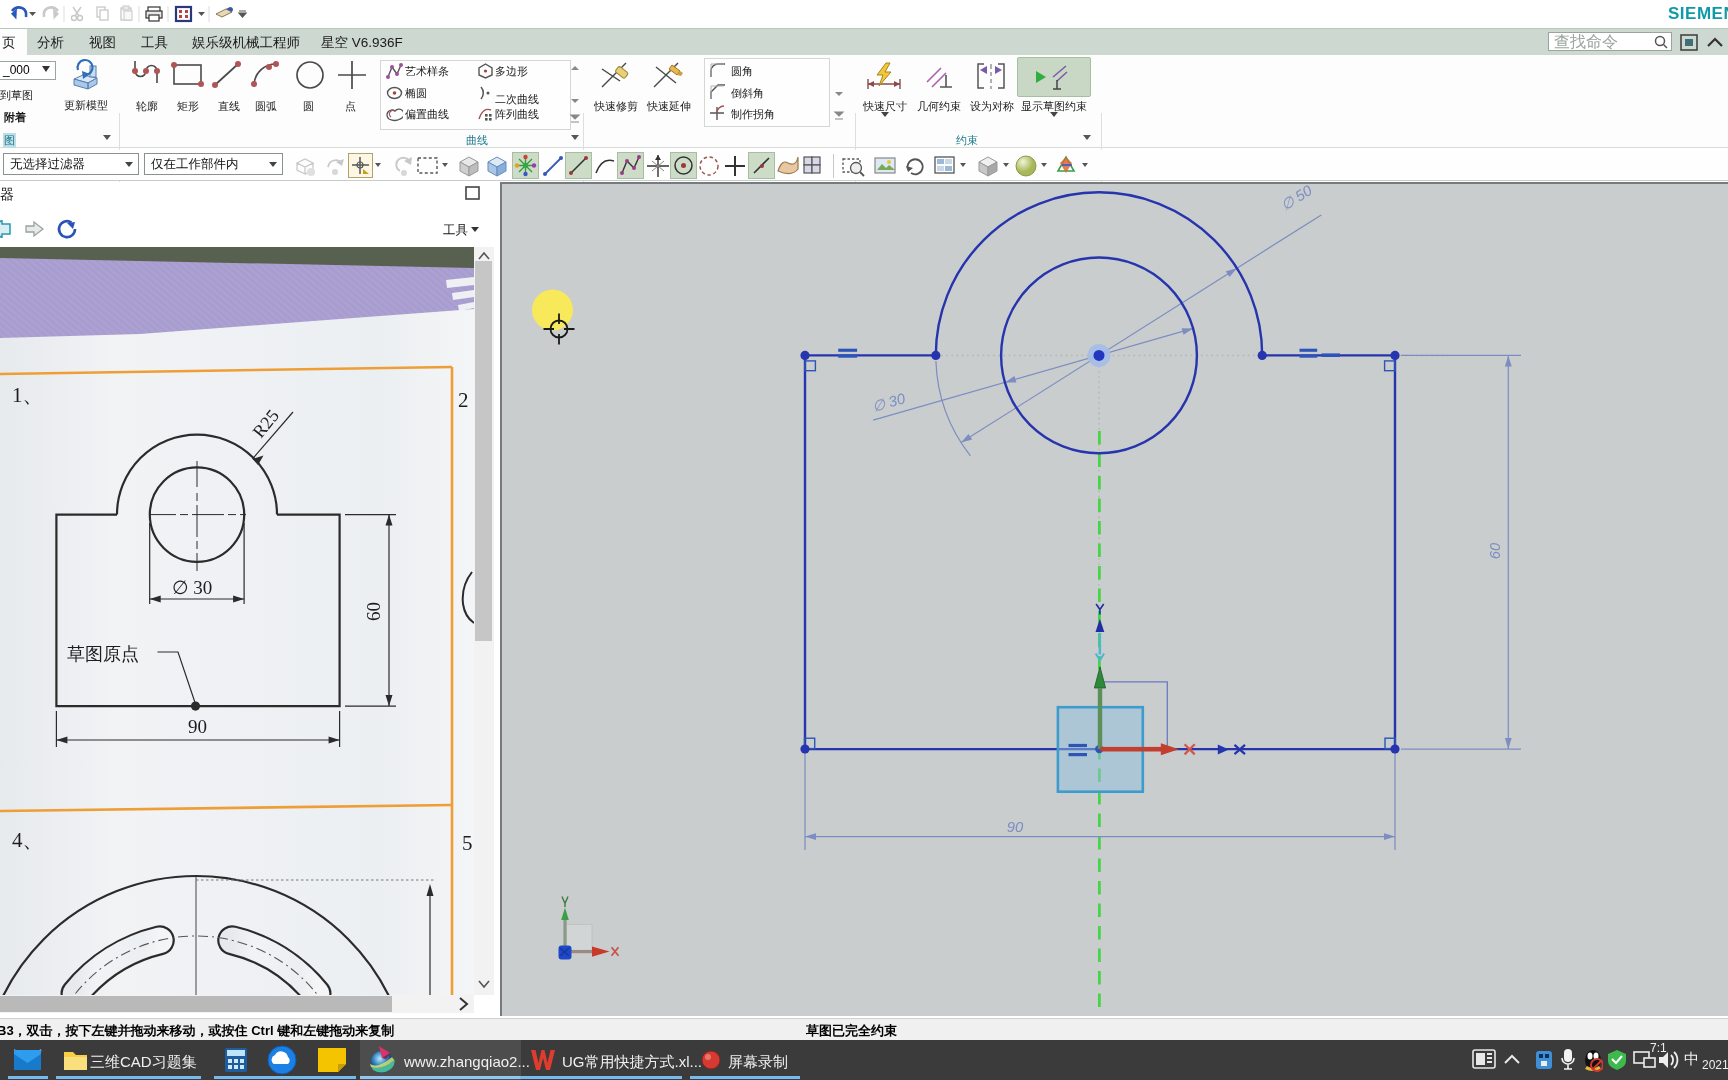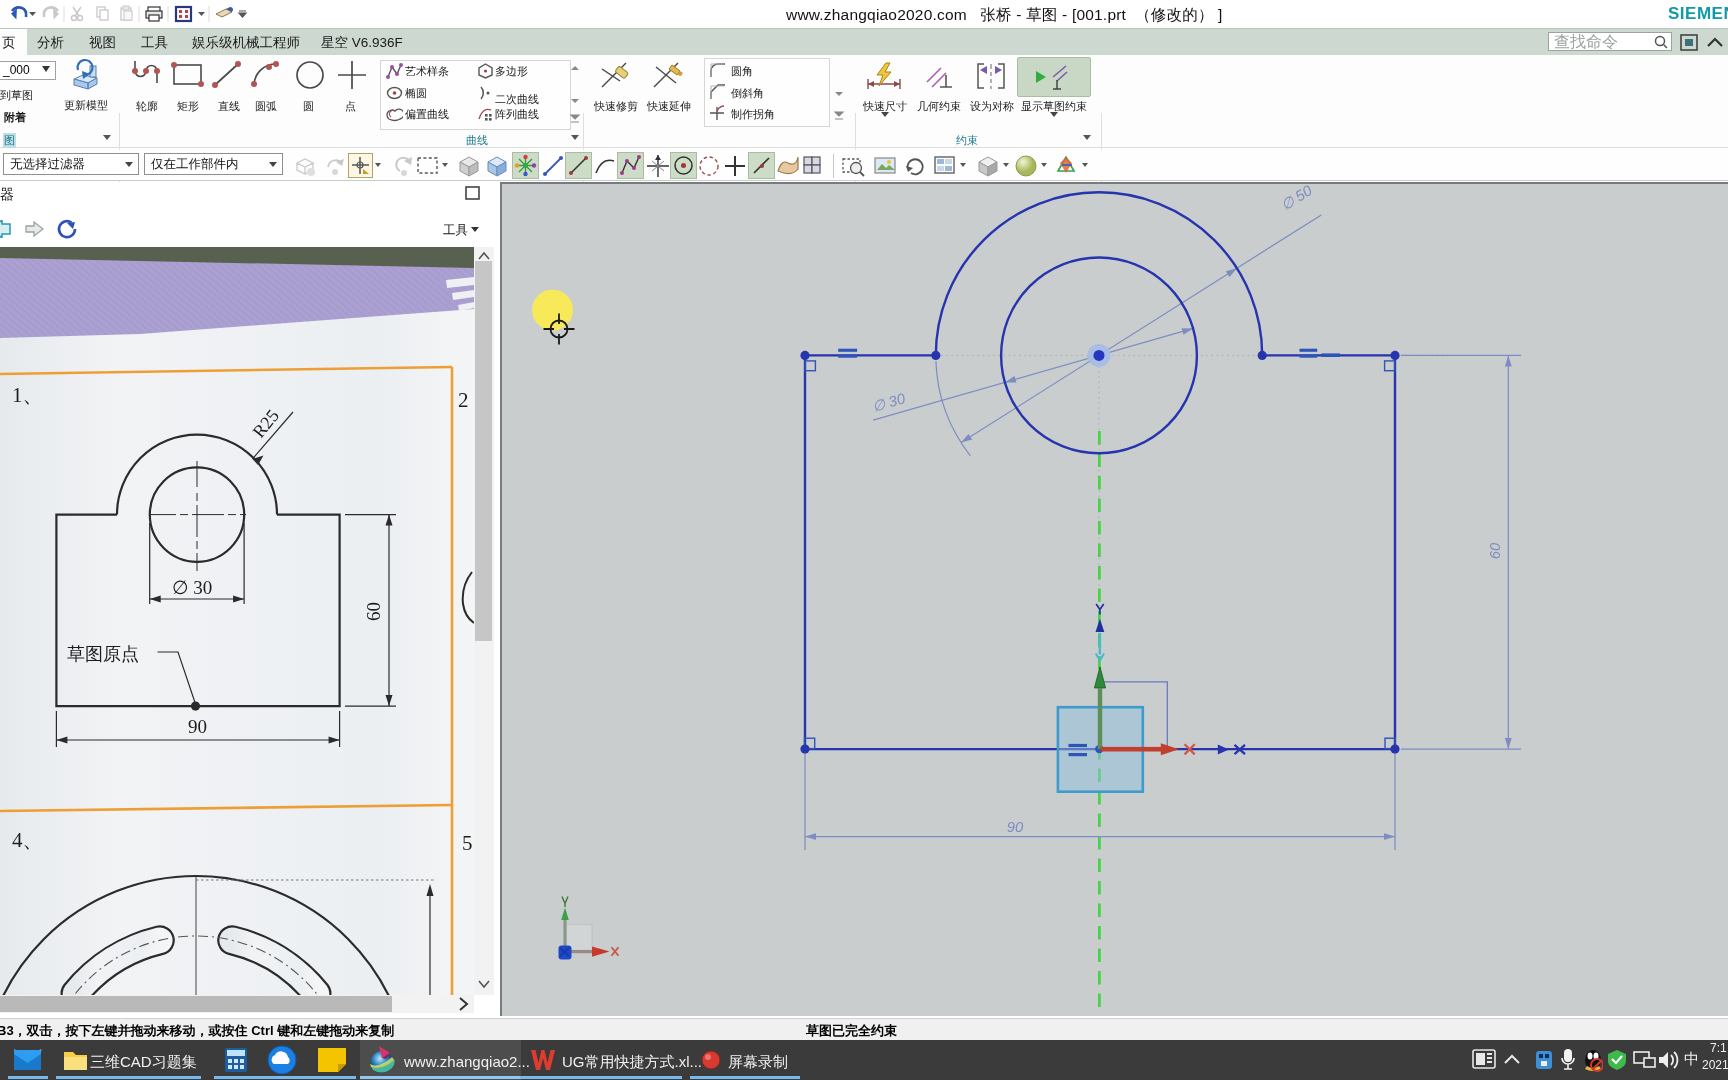--- a/index.html
+++ b/index.html
@@ -68,21 +68,20 @@
         <rect x="185" y="15" width="3" height="3"></rect>
       </g>
     <path d="M198 12 l3.5 4 l3.5 -4z" fill="#555"></path>
     <line x1="209" y1="6" x2="209" y2="22" stroke="#ddd" stroke-width="1"></line>
     <g>
         <path d="M216 14 l10 -5 l6 3 l-10 5z" fill="#e8d8b8" stroke="#8a7a50" stroke-width="1"></path>
         <path d="M226 9 l4 -2 q3 0 3 3 l-1 2z" fill="#3858a8"></path>
       </g>
     <path d="M239 11 h7 M239 13 l3.5 4 l3.5 -4z" stroke="#555" stroke-width="1.2" fill="#555"></path>
   </svg>
-  <div class="abs" id="title-text">www.zhangqiao2020.com&nbsp;&nbsp; 张桥 - 草图 - [001.prt&nbsp;&nbsp;（修改的）&nbsp;]</div>
   <div class="abs" id="siemens">SIEMENS</div>
 </div>
 <div class="abs" id="tabrow">
   <div class="abs" id="activetab"></div>
   <div class="tab" style="left:2px;">页</div>
   <div class="tab" style="left:37px;">分析</div>
   <div class="tab" style="left:89px;">视图</div>
   <div class="tab" style="left:141px;">工具</div>
   <div class="tab" style="left:192px;">娱乐级机械工程师</div>
   <div class="tab" style="left:321px;">星空 V6.936F</div>
@@ -749,15 +748,15 @@
     </svg>
   <svg class="abs" style="left:1633px;top:10px" width="24" height="20">
       <rect x="1" y="2" width="15" height="11" fill="none" stroke="#eee" stroke-width="1.6"></rect>
       <rect x="11" y="8" width="11" height="9" fill="#3b3b3b" stroke="#eee" stroke-width="1.6"></rect>
     </svg>
   <svg class="abs" style="left:1658px;top:10px" width="22" height="20">
       <path d="M1 7 h4 l5 -5 v16 l-5 -5 h-4 z" fill="#eee"></path>
       <path d="M13 5 a7 7 0 0 1 0 10 M16 2 a11 11 0 0 1 0 16" stroke="#eee" stroke-width="1.8" fill="none"></path>
     </svg>
   <div class="tbtext" style="left:1684px;top:10px;font-size:15px;">中</div>
-  <div class="tbtext" style="left:1710px;top:1px;font-size:12px;">7:1</div>
+  <div class="tbtext" style="left:1650px;top:1px;font-size:12px;">7:1</div>
   <div class="tbtext" style="left:1702px;top:18px;font-size:12px;">2021/</div>
 </div>
 
 </body></html>

